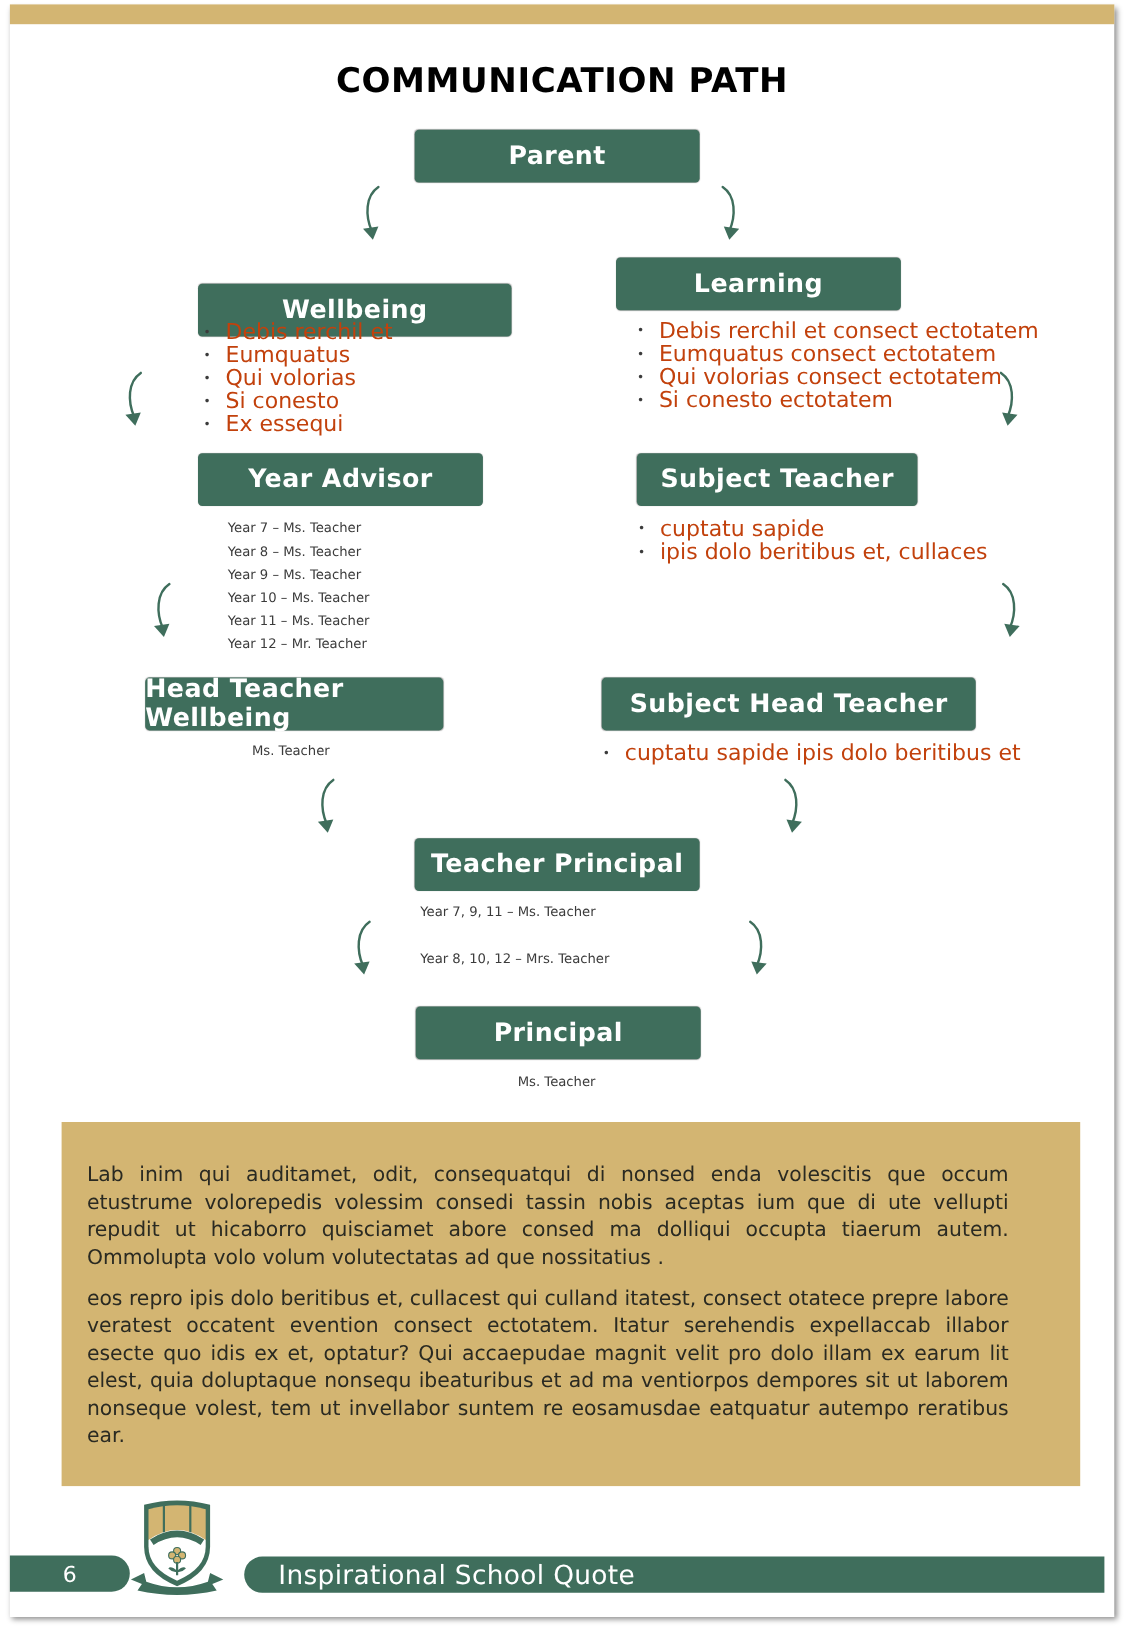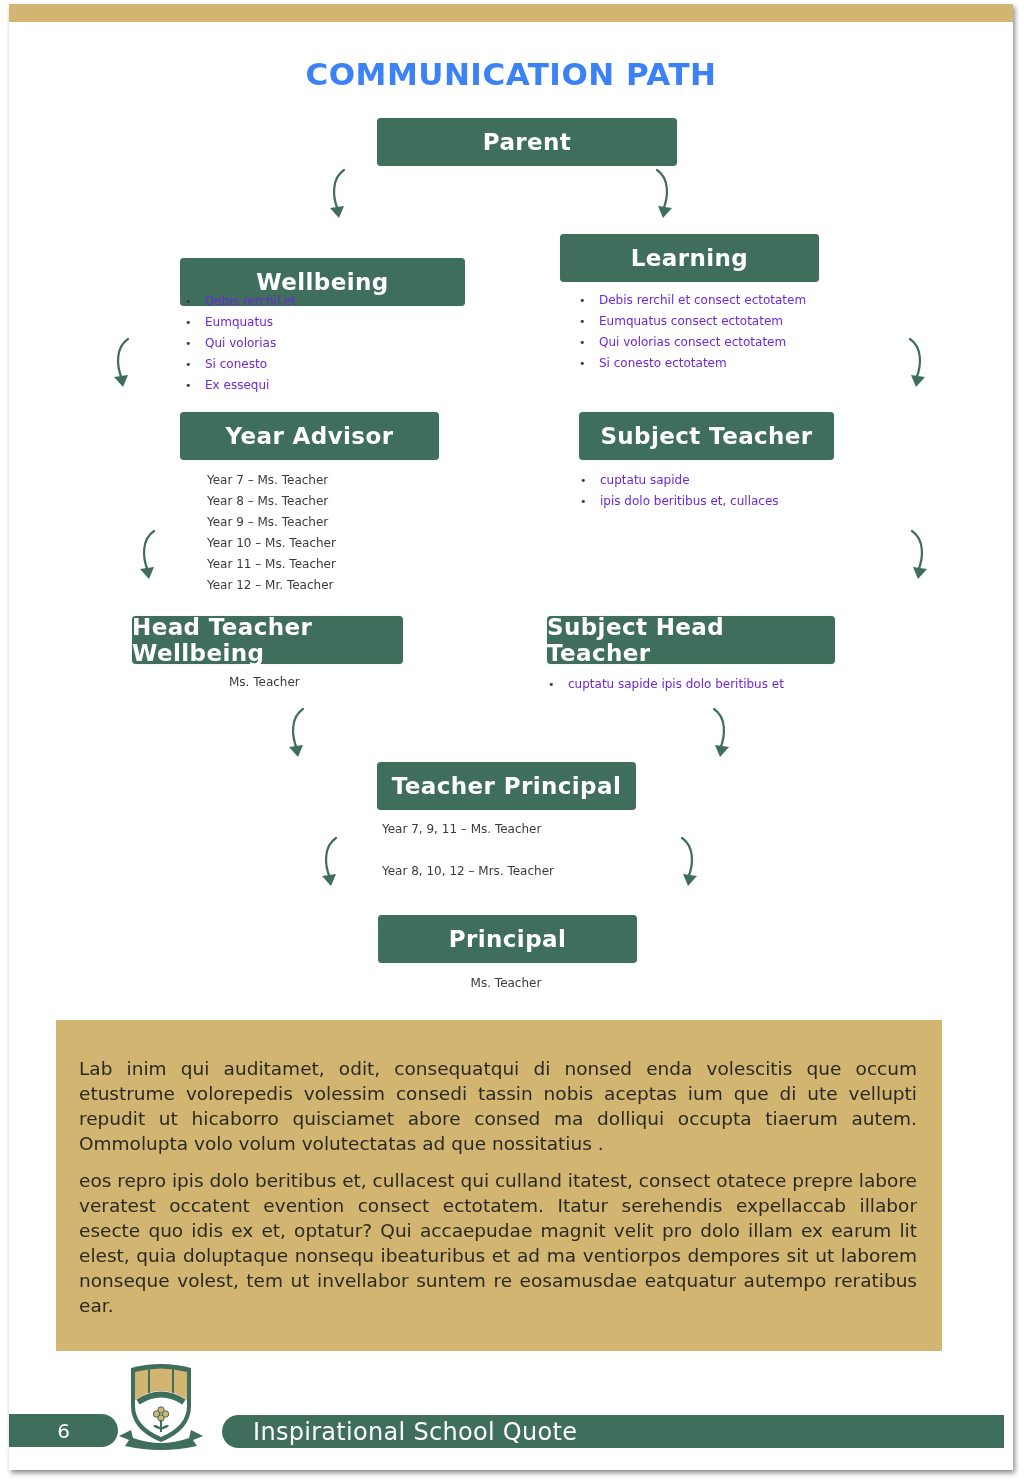--- a/index.html
+++ b/index.html
@@ -8,31 +8,31 @@
     font-family: "DejaVu Sans", sans-serif; overflow: hidden;
   }
   .page {
     position: absolute; left: 9px; top: 4px; width: 1004px; height: 1466px;
     background: #ffffff;
     box-shadow: 2px 3px 5px rgba(0,0,0,0.45);
   }
   .top-band { position: absolute; left: 9px; top: 4px; width: 1004px; height: 18px; background: #d3b572; }
   .title {
     position: absolute; left: 0; width: 1004px; top: 52px; text-align: center;
-    color: #3b82f6; font-weight: bold; font-size: 31px; letter-spacing: 0.5px;
+    color: #000000; font-weight: bold; font-size: 31px; letter-spacing: 0.5px;
   }
   .box {
     position: absolute; background: #3f6e5c; color: #ffffff; border-radius: 4px;
     display: flex; align-items: center; justify-content: center;
     font-weight: bold; font-size: 23px; letter-spacing: 0.4px;
     box-shadow: 0 0 1px rgba(0,0,0,0.3);
   }
   .list {
     position: absolute; margin: 0; padding: 0; list-style: none;
-    color: #6d28d9; font-size: 12px; line-height: 21px;
+    color: #c2410c; font-size: 20px; line-height: 21px;
   }
   .list li { position: relative; padding-left: 20px; white-space: nowrap; }
   .list li::before { content: "•"; position: absolute; left: 0; top: 0; font-size: 11px; color: #3b3b3b; }
   .plain { position: absolute; color: #3b3b3b; font-size: 12px; line-height: 21px; white-space: nowrap; }
   .arrow { position: absolute; width: 30px; height: 54px; }
   .arrow path { fill: none; stroke: #3f6e5c; stroke-width: 2.2; stroke-linecap: round; }
   .arrow polygon { fill: #3f6e5c; }
   .quote-box {
     position: absolute; left: 47px; top: 1016px; width: 886px; height: 331px; background: #d3b572;
   }
@@ -56,21 +56,21 @@
 </head>
 <body>
 
 <div class="page"></div>
 <div class="top-band"></div>
 
 <div style="position:absolute;left:9px;top:4px;width:1004px;height:1466px;">
   <div class="title">COMMUNICATION PATH</div>
 </div>
 
-<div class="box" style="left:377px;top:118px;width:300px;height:48px;">
+<div class="box" style="left:377px;top:118px;width:259px;height:48px;">
   <span>Parent</span>
 </div>
 
 <svg class="arrow" style="left:322px;top:166px;" viewBox="0 0 30 54">
   <path d="M22 4 C10 12, 10 30, 16 44"></path>
   <polygon points="8,42 22,40 17,52"></polygon>
 </svg>
 <svg class="arrow" style="left:650px;top:166px;" viewBox="0 0 30 54">
   <path d="M7 4 C19 12, 19 30, 13 44"></path>
   <polygon points="22,42 8,40 13,52"></polygon>
@@ -133,21 +133,21 @@
 <svg class="arrow" style="left:905px;top:527px;" viewBox="0 0 30 54">
   <path d="M7 4 C19 12, 19 30, 13 44"></path>
   <polygon points="22,42 8,40 13,52"></polygon>
 </svg>
 
 <div class="box" style="left:132px;top:616px;width:271px;height:48px;">
   <span>Head Teacher Wellbeing</span>
 </div>
 <div class="plain" style="left:229px;top:672px;">Ms. Teacher</div>
 
-<div class="box" style="left:547px;top:616px;width:288px;height:48px;">
+<div class="box" style="left:547px;top:616px;width:340px;height:48px;">
   <span>Subject Head Teacher</span>
 </div>
 <ul class="list" style="left:548px;top:674px;">
   <li>cuptatu sapide ipis dolo beritibus et</li>
 </ul>
 
 <svg class="arrow" style="left:281px;top:705px;" viewBox="0 0 30 54">
   <path d="M22 4 C10 12, 10 30, 16 44"></path>
   <polygon points="8,42 22,40 17,52"></polygon>
 </svg>
@@ -169,21 +169,21 @@
 <svg class="arrow" style="left:675px;top:834px;" viewBox="0 0 30 54">
   <path d="M7 4 C19 12, 19 30, 13 44"></path>
   <polygon points="22,42 8,40 13,52"></polygon>
 </svg>
 
 <div class="box" style="left:378px;top:915px;width:259px;height:48px;">
   <span>Principal</span>
 </div>
 <div class="plain" style="left:0;width:1012px;text-align:center;top:973px;">Ms. Teacher</div>
 
-<div class="quote-box" style="left:56px;top:1020px;">
+<div class="quote-box" style="left:56px;top:1020px;padding-left:40px;">
   <p style="top:36px;">Lab inim qui auditamet, odit, consequatqui di nonsed enda volescitis que occum etustrume volorepedis volessim consedi tassin nobis aceptas ium que di ute vellupti repudit ut hicaborro quisciamet abore consed ma dolliqui occupta tiaerum autem. Ommolupta volo volum volutectatas ad que nossitatius .</p>
   <p style="top:148px;">eos repro ipis dolo beritibus et, cullacest qui culland itatest, consect otatece prepre labore veratest occatent evention consect ectotatem. Itatur serehendis expellaccab illabor esecte quo idis ex et, optatur? Qui accaepudae magnit velit pro dolo illam ex earum lit elest, quia doluptaque nonsequ ibeaturibus et ad ma ventiorpos dempores sit ut laborem nonseque volest, tem ut invellabor suntem re eosamusdae eatquatur autempo reratibus ear.</p>
 </div>
 
 <div class="page-num" style="left:9px;">
   <span>6</span>
 </div>
 
 <svg class="crest" viewBox="0 0 96 92">
   <path d="M18 8 Q48 0 78 8 L78 46 Q78 70 48 82 Q18 70 18 46 Z" fill="#3f6e5c"></path>

